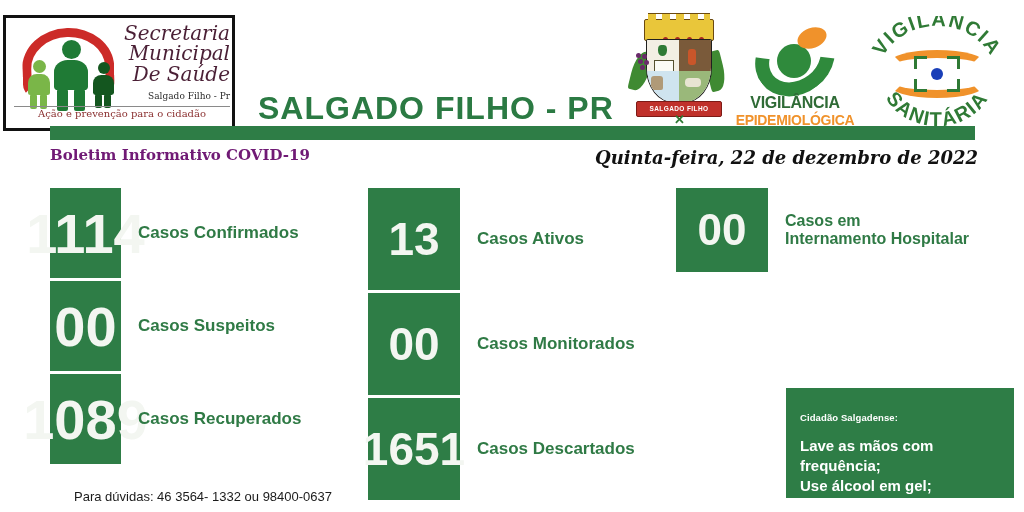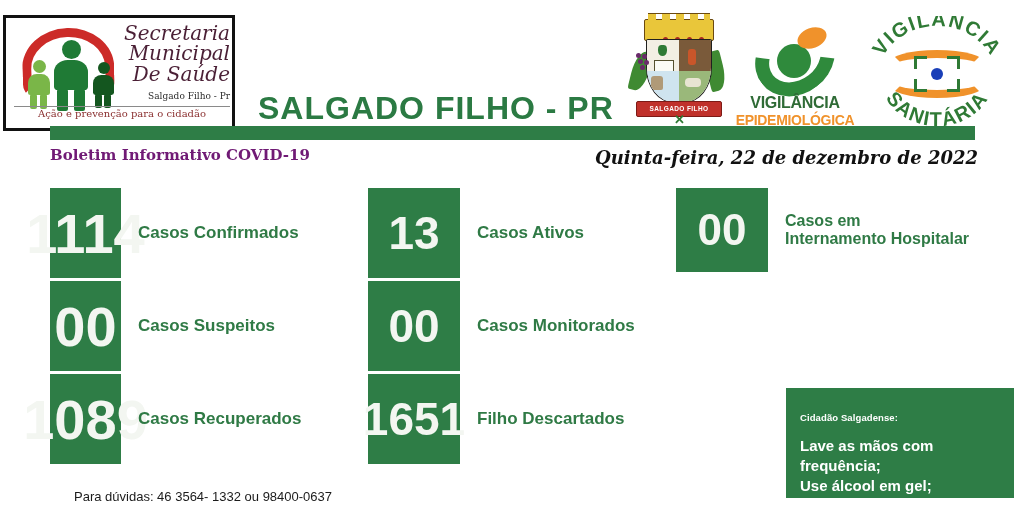--- a/index.html
+++ b/index.html
@@ -177,21 +177,21 @@
   .col-b{left:368px;top:188px;}
   .col-c{left:676px;top:188px;}
 
   .stat{position:relative;display:flex;align-items:center;}
   .box{
     background:#2e7d46;color:#f3f6f1;display:flex;align-items:center;
     justify-content:center;font-weight:bold;box-sizing:border-box;
   }
   .col-a .box{width:71px;height:90px;font-size:56px;}
   .col-a .stat+.stat{margin-top:3px;}
-  .col-b .box{width:92px;height:90px;font-size:46px;}
+  .col-b .box{width:92px;height:102px;font-size:46px;}
   .col-b .stat+.stat{margin-top:3px;}
   .col-c .box{width:92px;height:84px;font-size:44px;}
   .col-c .stat+.stat{margin-top:5px;}
 
   .label{
     color:#2f7a45;font-weight:bold;font-size:17px;line-height:1.12;
     padding-left:17px;white-space:pre-line;
   }
   .col-c .label{font-size:16px;}
 
@@ -334,21 +334,21 @@
     <div class="stat">
       <div class="box">13</div>
       <div class="label">Casos Ativos</div>
     </div>
     <div class="stat">
       <div class="box">00</div>
       <div class="label">Casos Monitorados</div>
     </div>
     <div class="stat">
       <div class="box">1651</div>
-      <div class="label">Filho Descartados</div>
+      <div class="label">Casos Descartados</div>
     </div>
   </div>
 
   <div class="col col-c">
     <div class="stat">
       <div class="box">00</div>
       <div class="label">Casos em
 Internamento Hospitalar</div>
     </div>
   </div>

